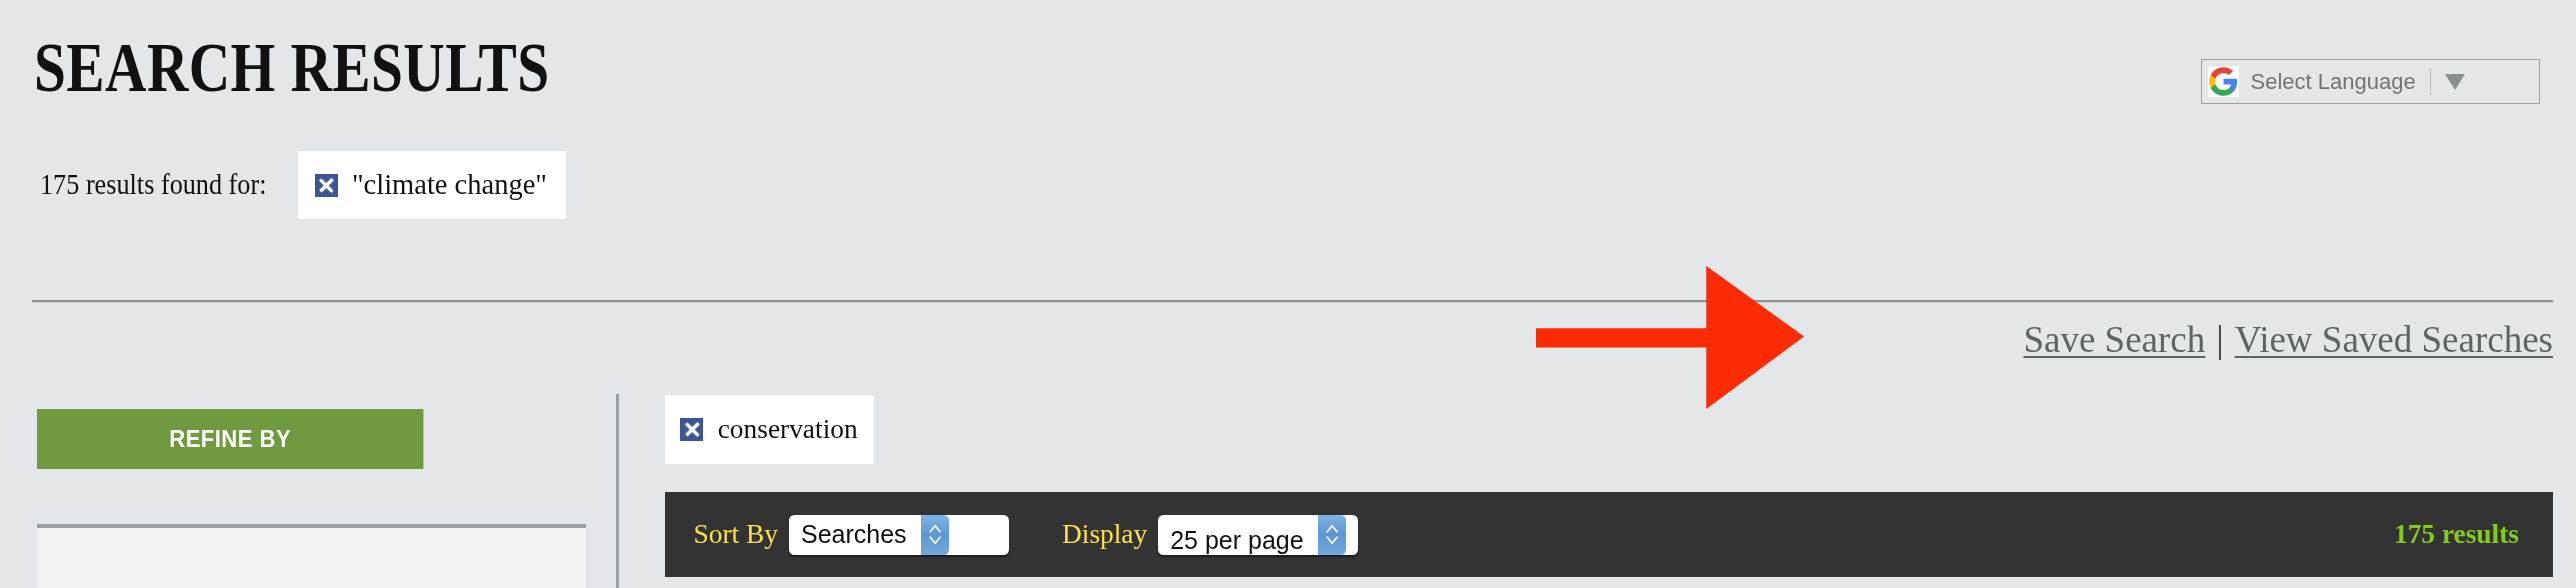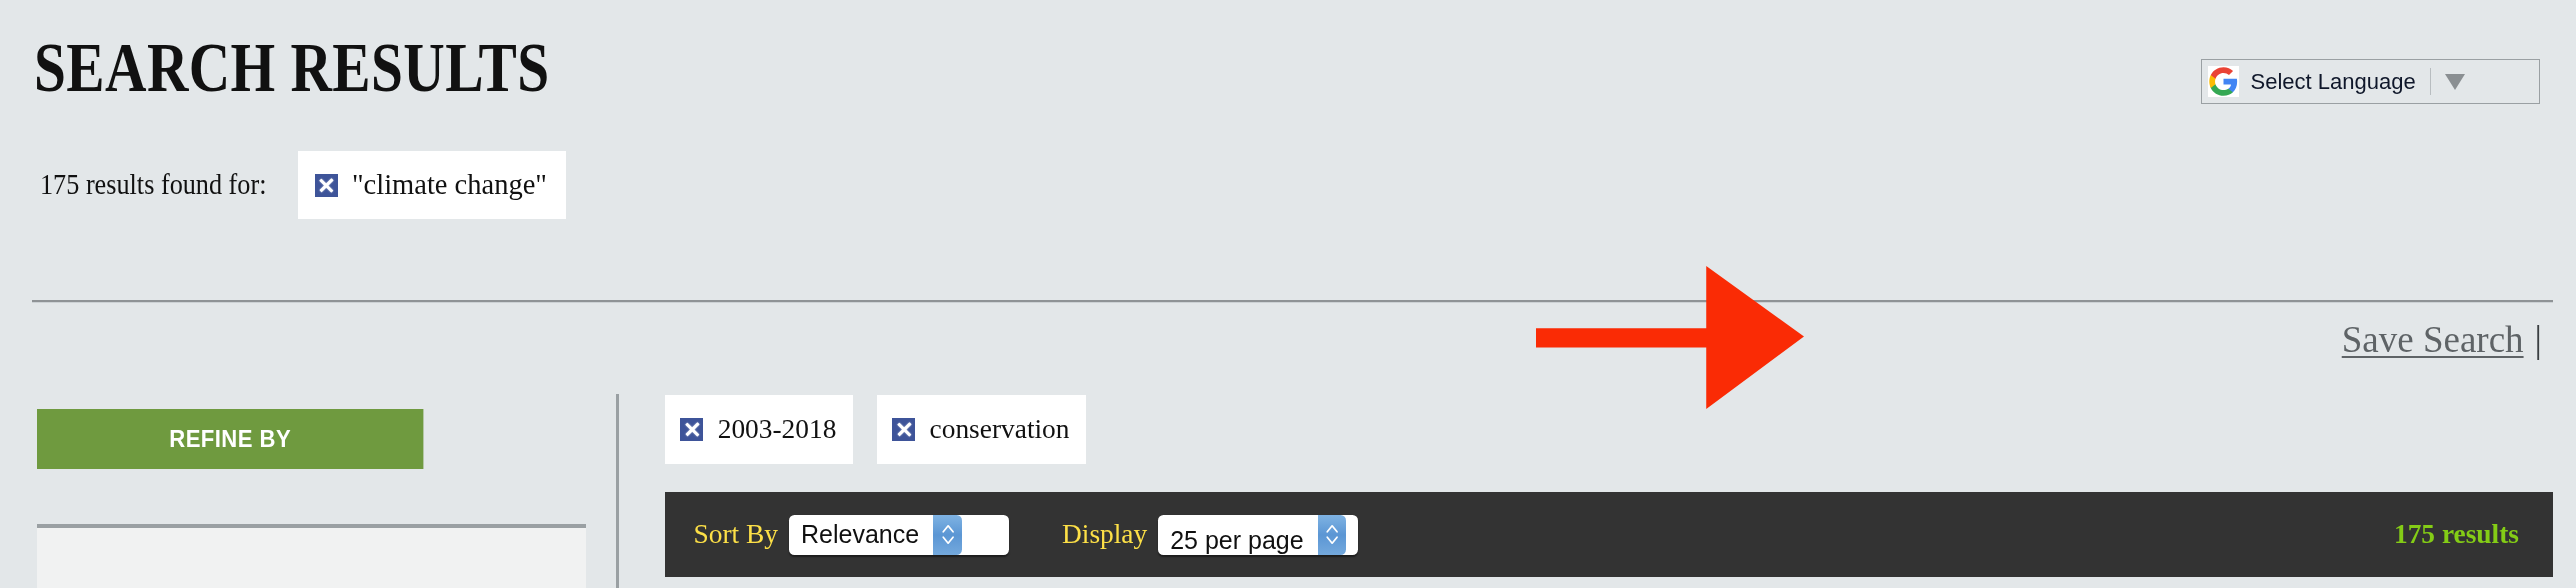--- a/index.html
+++ b/index.html
@@ -33,21 +33,21 @@
     height: 31px;
     margin-left: 5.5px;
     background: #ffffff;
     position: relative;
     flex: 0 0 auto;
   }
   #google-g svg { display: block; width: 31px; height: 31px; }
   .translate-label {
     font-family: "Liberation Sans", sans-serif;
     font-size: 22px;
-    color: #0f172a;
+    color: #737373;
     margin-left: 12px;
     white-space: nowrap;
   }
   .translate-sep {
     width: 1.1px;
     height: 27.4px;
     background: #b8bdc0;
     margin-left: 14.3px;
   }
   .translate-caret {
@@ -316,50 +316,47 @@
     <span class="chip-x"></span>
     <span class="chip-label">"climate change"</span>
   </span>
 </div>
 
 <div id="main-divider"></div>
 
 <div id="save-links">
   <a href="#">Save Search</a>
   <span class="link-sep">|</span>
+  <a href="#">View Saved Searches</a>
 </div>
 
 <div id="annotation-arrow">
   <svg width="268" height="143" viewBox="0 0 488 260" xmlns="http://www.w3.org/2000/svg">
     <polygon points="0,113 310,113 310,0 488,128 310,260 310,148 0,148" fill="#fa2b05"></polygon>
   </svg>
 </div>
 
 <div id="refine-by-box">
   <span>REFINE BY</span>
 </div>
 <div id="refine-panel"></div>
 
 <div id="column-divider"></div>
 
 <div id="filter-chips">
   <span class="chip filter-chip">
     <span class="chip-x"></span>
-    <span class="chip-label">2003-2018</span>
-  </span>
-  <span class="chip filter-chip">
-    <span class="chip-x"></span>
     <span class="chip-label">conservation</span>
   </span>
 </div>
 
 <div id="sort-bar">
   <span class="sort-label" id="sort-by-label">Sort By</span>
   <span class="fake-select" id="sort-select">
-    <span class="sel-value">Relevance</span>
+    <span class="sel-value">Searches</span>
     <span class="stepper">
       <svg width="14.3" height="25" viewBox="0 0 26 46" xmlns="http://www.w3.org/2000/svg">
         <polyline points="4,18 13,7 22,18" fill="none" stroke="#ffffff" stroke-width="3.2" stroke-linecap="round" stroke-linejoin="round"></polyline>
         <polyline points="4,28 13,39 22,28" fill="none" stroke="#ffffff" stroke-width="3.2" stroke-linecap="round" stroke-linejoin="round"></polyline>
       </svg>
     </span>
   </span>
   <span class="sort-label" id="display-label">Display</span>
   <span class="fake-select" id="display-select">
     <span class="sel-value">25 per page</span>

